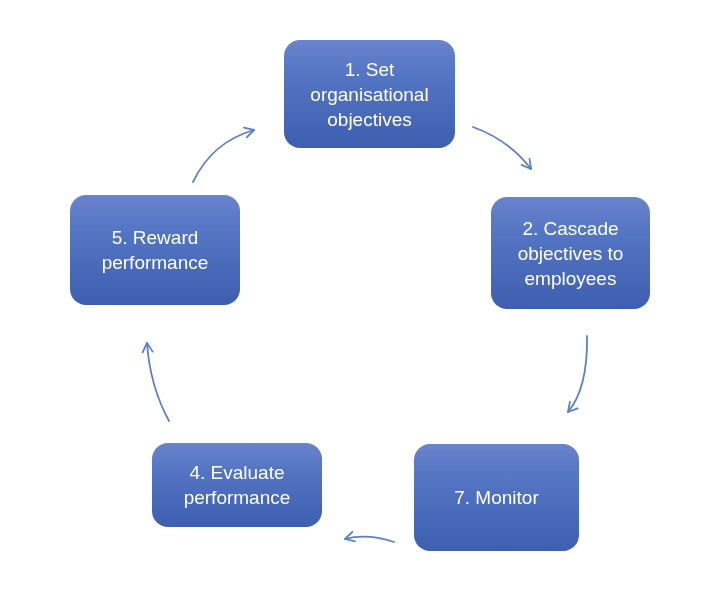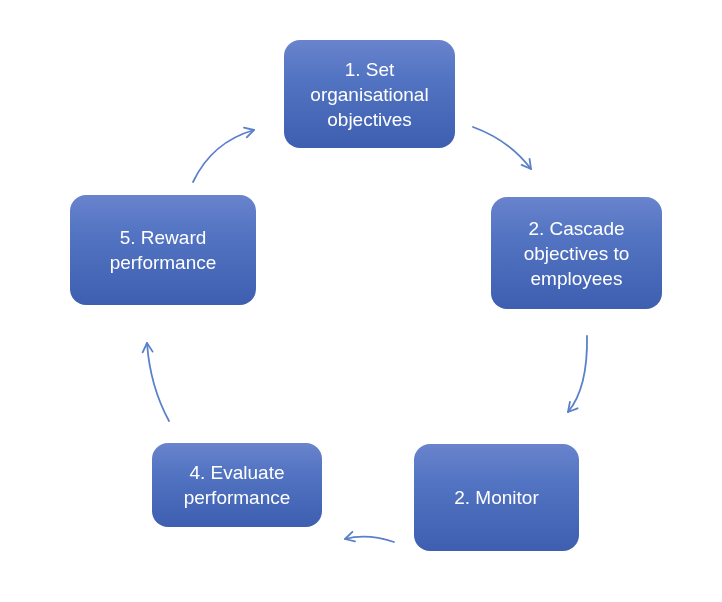--- a/index.html
+++ b/index.html
@@ -30,24 +30,24 @@
     color: var(--box-text);
     display: flex;
     align-items: center;
     justify-content: center;
     text-align: center;
     font-size: 19px;
     line-height: 25px;
     padding: 0 20px;
   }
   .node-1 { left: 284px; top: 40px;  width: 171px; height: 108px; }
-  .node-2 { left: 491px; top: 197px; width: 171px; height: 112px; }
+  .node-2 { left: 491px; top: 197px; width: 159px; height: 112px; }
   .node-3 { left: 414px; top: 444px; width: 165px; height: 107px; }
   .node-4 { left: 152px; top: 443px; width: 170px; height: 84px; }
-  .node-5 { left: 70px;  top: 195px; width: 186px; height: 110px; }
+  .node-5 { left: 70px;  top: 195px; width: 170px; height: 110px; }
   .arrow-layer {
     position: absolute;
     left: 0; top: 0;
     width: 722px; height: 602px;
     pointer-events: none;
   }
   .arrow-line {
     fill: none;
     stroke: var(--arrow);
     stroke-width: 1.8;
@@ -81,21 +81,21 @@
 
   <div class="node node-1">
     <span>1. Set organisational objectives</span>
   </div>
 
   <div class="node node-2">
     <span>2. Cascade objectives to employees</span>
   </div>
 
   <div class="node node-3">
-    <span>2. Monitor</span>
+    <span>7. Monitor</span>
   </div>
 
   <div class="node node-4">
     <span>4. Evaluate performance</span>
   </div>
 
   <div class="node node-5">
     <span>5. Reward performance</span>
   </div>
 

